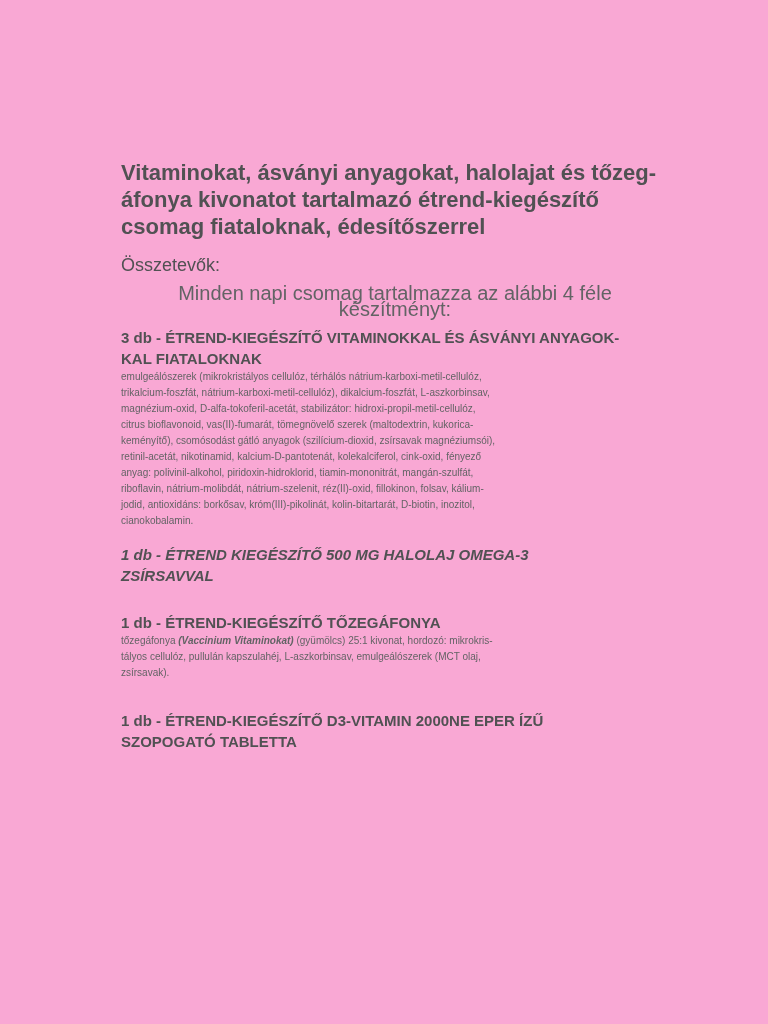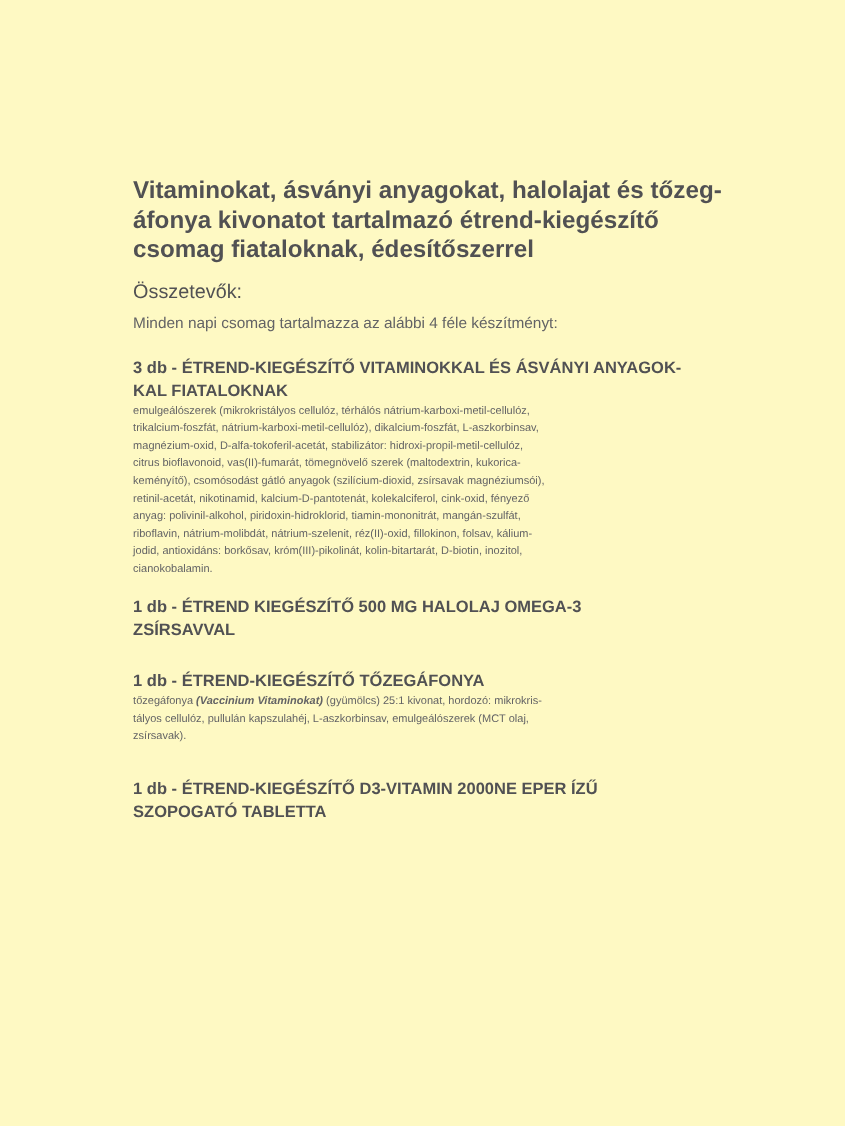--- a/index.html
+++ b/index.html
@@ -7,21 +7,21 @@
     width: 768px;
     height: 1024px;
     background: #ffffff;
     font-family: "Liberation Sans", sans-serif;
     overflow: hidden;
   }
   .page {
     position: relative;
     width: 768px;
     height: 1024px;
-    background: #fef9c3;
+    background: #f9a8d4;
   }
   .content {
     position: absolute;
     left: 121px;
     top: 159px;
     width: 548px;
   }
   .title {
     margin: 0;
     font-size: 22px;
@@ -32,27 +32,28 @@
   }
   .subhead {
     margin: 15px 0 0 0;
     font-size: 18px;
     line-height: 21px;
     font-weight: normal;
     color: #515153;
   }
   .intro {
     margin: 9px 0 0 0;
-    font-size: 14px;
+    font-size: 20px;
     line-height: 16px;
     color: #636365;
+    text-align: center;
   }
   section { display: block; }
-  .sec-1 { margin-top: 23px; }
-  .sec-2 { margin-top: 15px; }
+  .sec-1 { margin-top: 10px; }
+  .sec-2 { margin-top: 15px; font-style: italic; }
   .sec-3 { margin-top: 26px; }
   .sec-4 { margin-top: 29px; }
   .sec-head {
     margin: 0;
     font-size: 15px;
     line-height: 21px;
     font-weight: bold;
     color: #515153;
     white-space: pre-line;
   }

